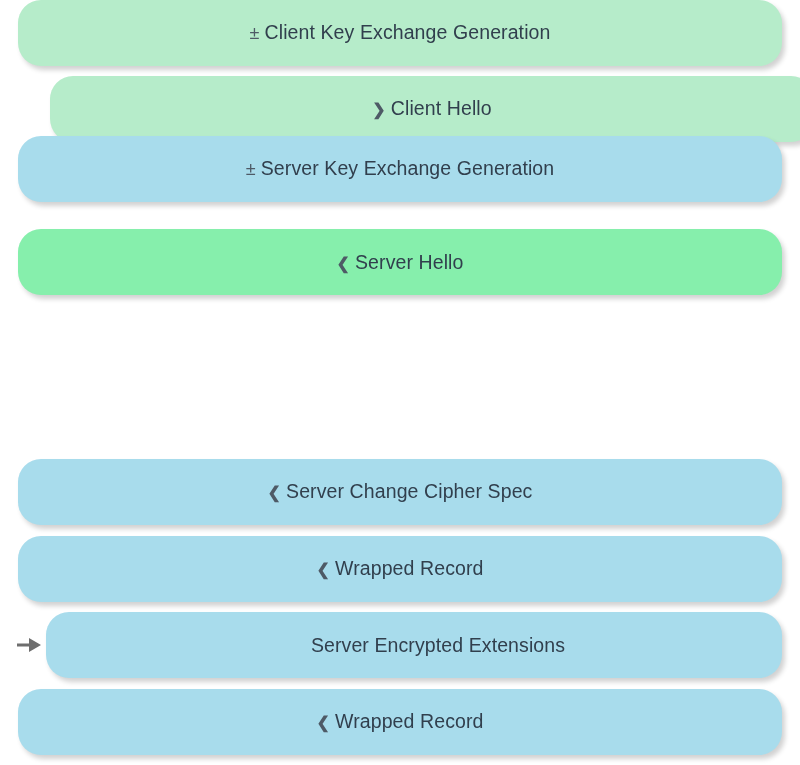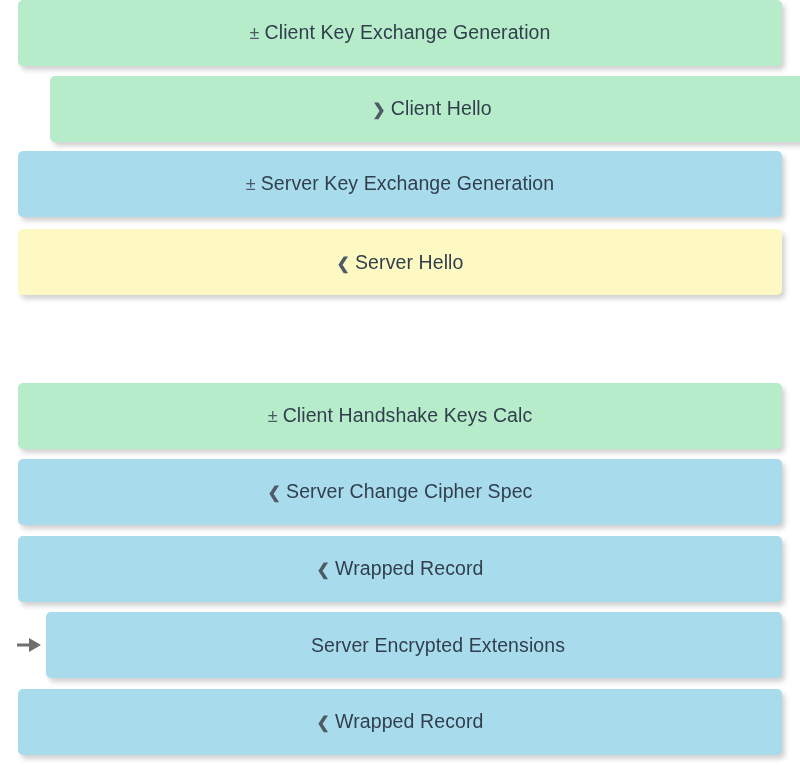--- a/index.html
+++ b/index.html
@@ -18,21 +18,21 @@
     position: relative;
     width: 800px;
     height: 765px;
   }
 
   .row {
     position: absolute;
     left: 18px;
     width: 764px;
     height: 66px;
-    border-radius: 5px;
+    border-radius: 23px;
     box-sizing: border-box;
     display: flex;
     align-items: center;
     justify-content: center;
     box-shadow: 3px 4px 5px rgba(0,0,0,0.18);
   }
 
   .row.indented {
     left: 46px;
     width: 736px;
@@ -81,28 +81,25 @@
 </head>
 <body>
 
 <div id="flow">
     <div class="row green" style="top: -0.5px; background: rgb(182, 236, 202);">
       <div class="row-label"><span class="glyph pm">±</span><span>Client Key Exchange Generation</span></div>
     </div>
     <div class="row green" style="top: 76.1px; background: rgb(182, 236, 202); margin-left: 32px;">
       <div class="row-label"><span class="glyph chev">❯</span><span>Client Hello</span></div>
     </div>
-    <div class="row blue" style="top: 151px; background: rgb(168, 220, 236); text-align: right;">
+    <div class="row blue" style="top: 136px; background: rgb(168, 220, 236); text-align: right;">
       <div class="row-label"><span class="glyph pm">±</span><span>Server Key Exchange Generation</span></div>
     </div>
-    <div class="row blue" style="top: 229.3px; background: #fef9c3;">
+    <div class="row blue" style="top: 229.3px; background: #86efac;">
       <div class="row-label"><span class="glyph chev">❮</span><span>Server Hello</span></div>
-    </div>
-    <div class="row green" style="top: 382.5px; background: rgb(182, 236, 202);">
-      <div class="row-label"><span class="glyph pm">±</span><span>Client Handshake Keys Calc</span></div>
     </div>
     <div class="row blue" style="top: 459.1px; background: rgb(168, 220, 236); text-align: center;">
       <div class="row-label"><span class="glyph chev">❮</span><span>Server Change Cipher Spec</span></div>
     </div>
     <div class="row blue" style="top: 535.7px; background: rgb(168, 220, 236);">
       <div class="row-label"><span class="glyph chev">❮</span><span>Wrapped Record</span></div>
     </div>
     <div class="cursor-arrow" style="top: 633.3px;">
       <svg width="28" height="20" viewBox="0 0 28 20" aria-hidden="true">
         <path d="M2 8.5 L14 8.5 L14 3 L26 10 L14 17 L14 11.5 L2 11.5 Z" fill="#6e6e6e"></path>

